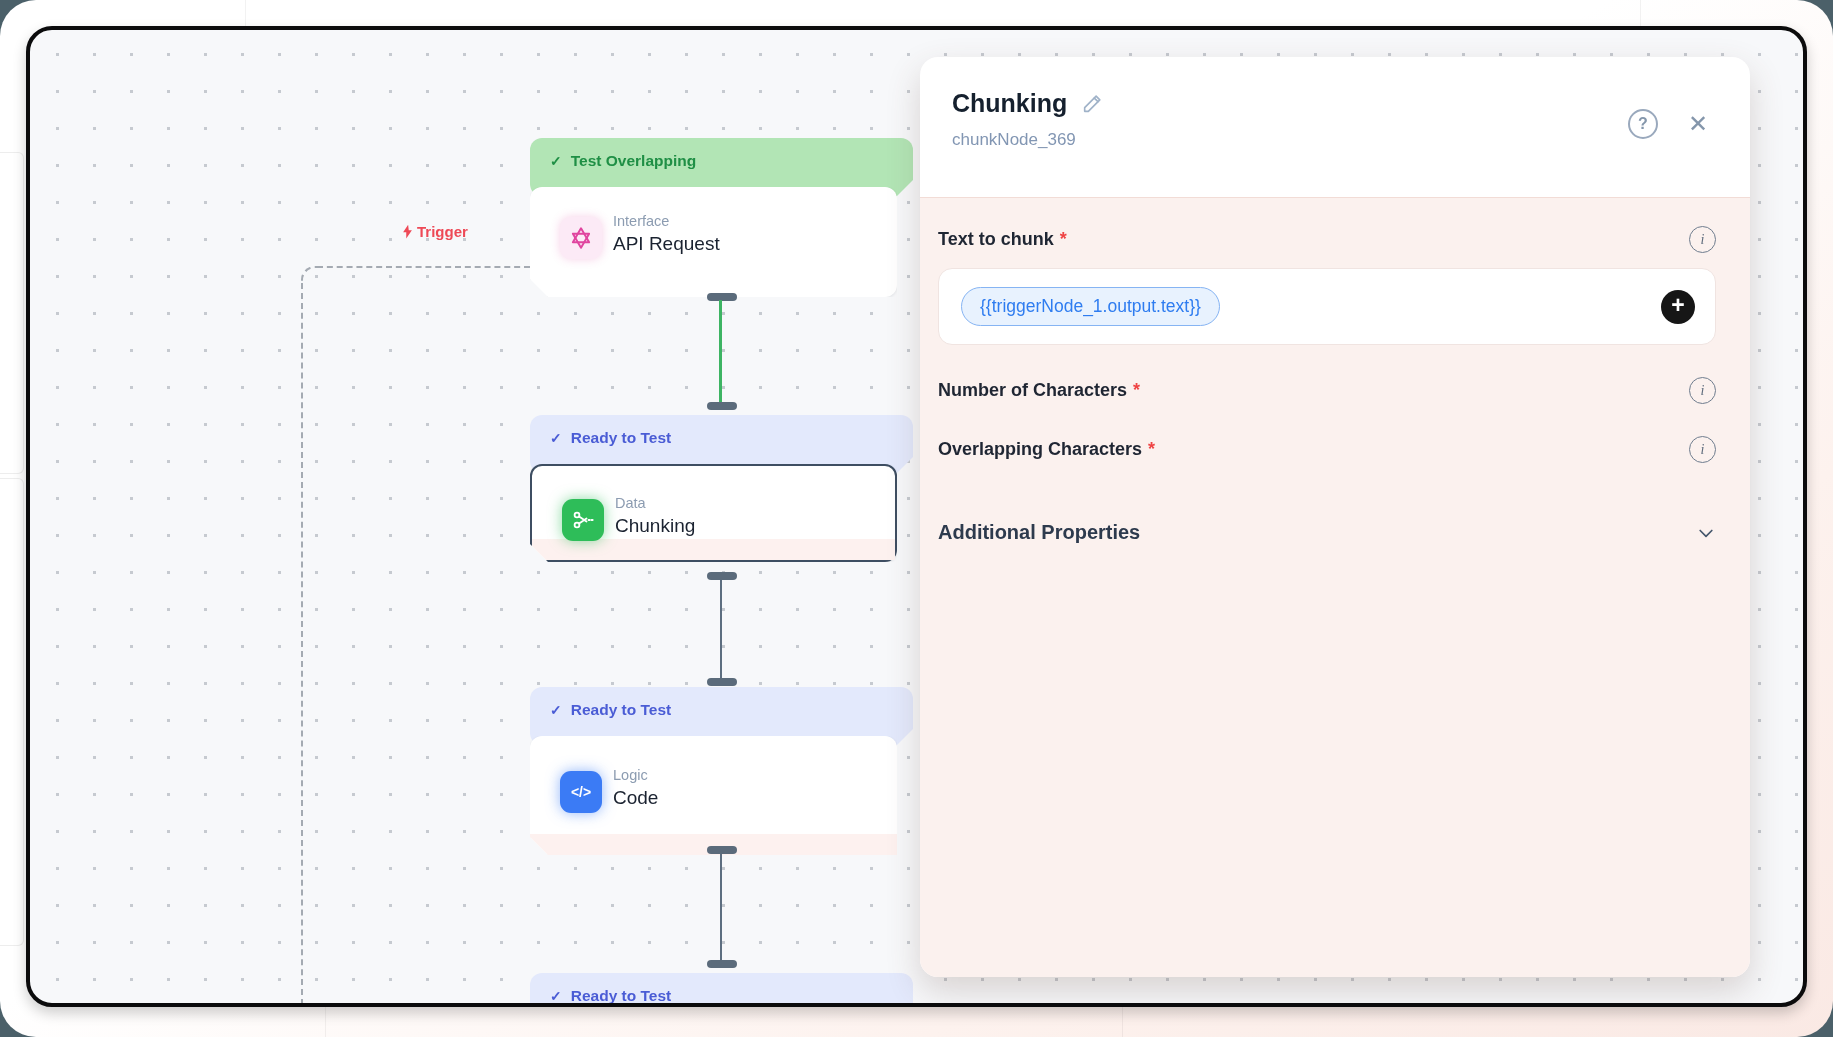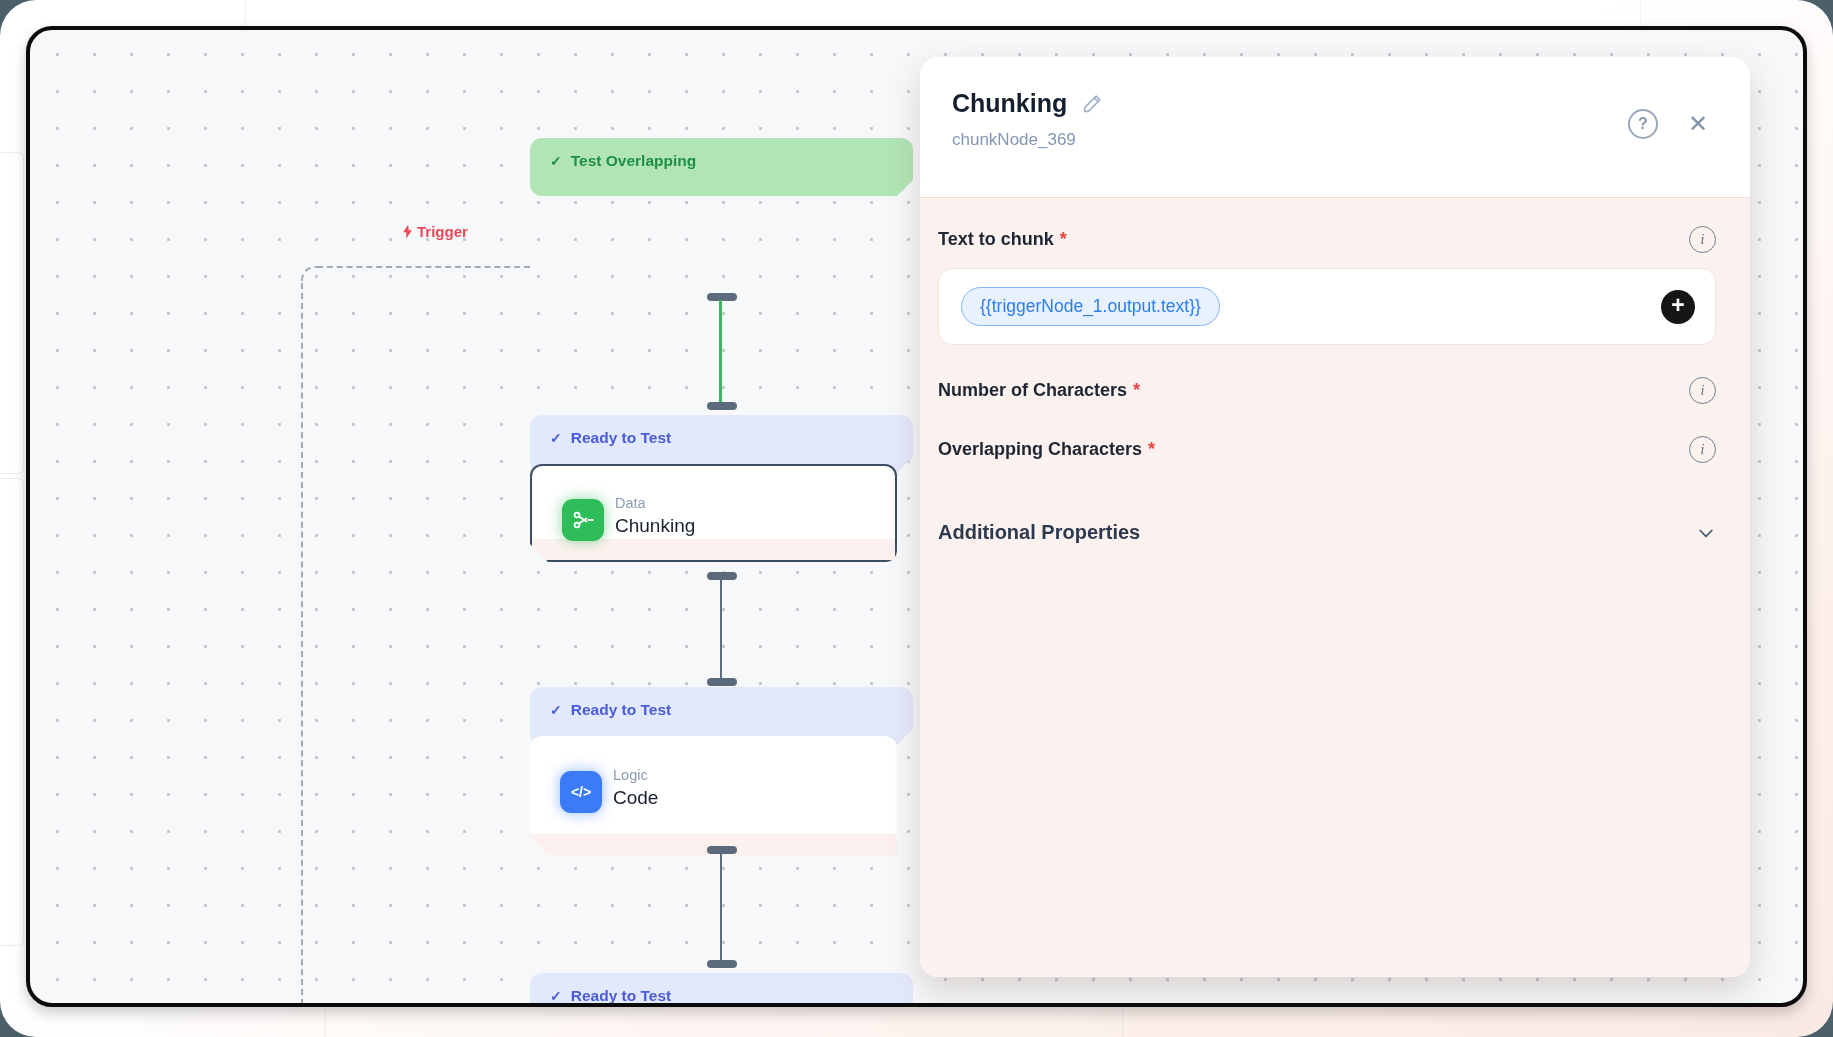--- a/index.html
+++ b/index.html
@@ -122,20 +122,32 @@
           <path d="M13 1 L5 13 h5 L10 23 L19 10 h-5 Z" fill="#ee4956"></path>
         </svg>
         <span>Trigger</span>
       </div>
 
       <div class="node-group" style="left:500px; top:108px; height:160px;">
         <div class="badge success">
           <span class="chk">✓</span>
           <span>Test Overlapping</span>
         </div>
+        <div class="card h110">
+          <div class="node-icon api" style="top:30px;">
+            <svg width="26" height="26" viewBox="0 0 24 24" fill="none" stroke="#e0459f" stroke-width="1.8" stroke-linejoin="round">
+              <path d="M12 3 L19.5 16 H4.5 Z"></path>
+                <path d="M12 21 L4.5 8 H19.5 Z"></path>
+            </svg>
+          </div>
+          <div class="node-titles" style="top:26px;">
+            <div class="node-cat">Interface</div>
+            <div class="node-ttl">API Request</div>
+          </div>
+        </div>
       </div>
 
       <div class="handle" style="left:677px; top:263px;"></div>
       <div class="edge green" style="left:689px; top:270px; height:104px;"></div>
       <div class="handle" style="left:677px; top:372px;"></div>
 
       <div class="node-group" style="left:500px; top:385px; height:162px;">
         <div class="badge ready">
           <span class="chk">✓</span>
           <span>Ready to Test</span>

